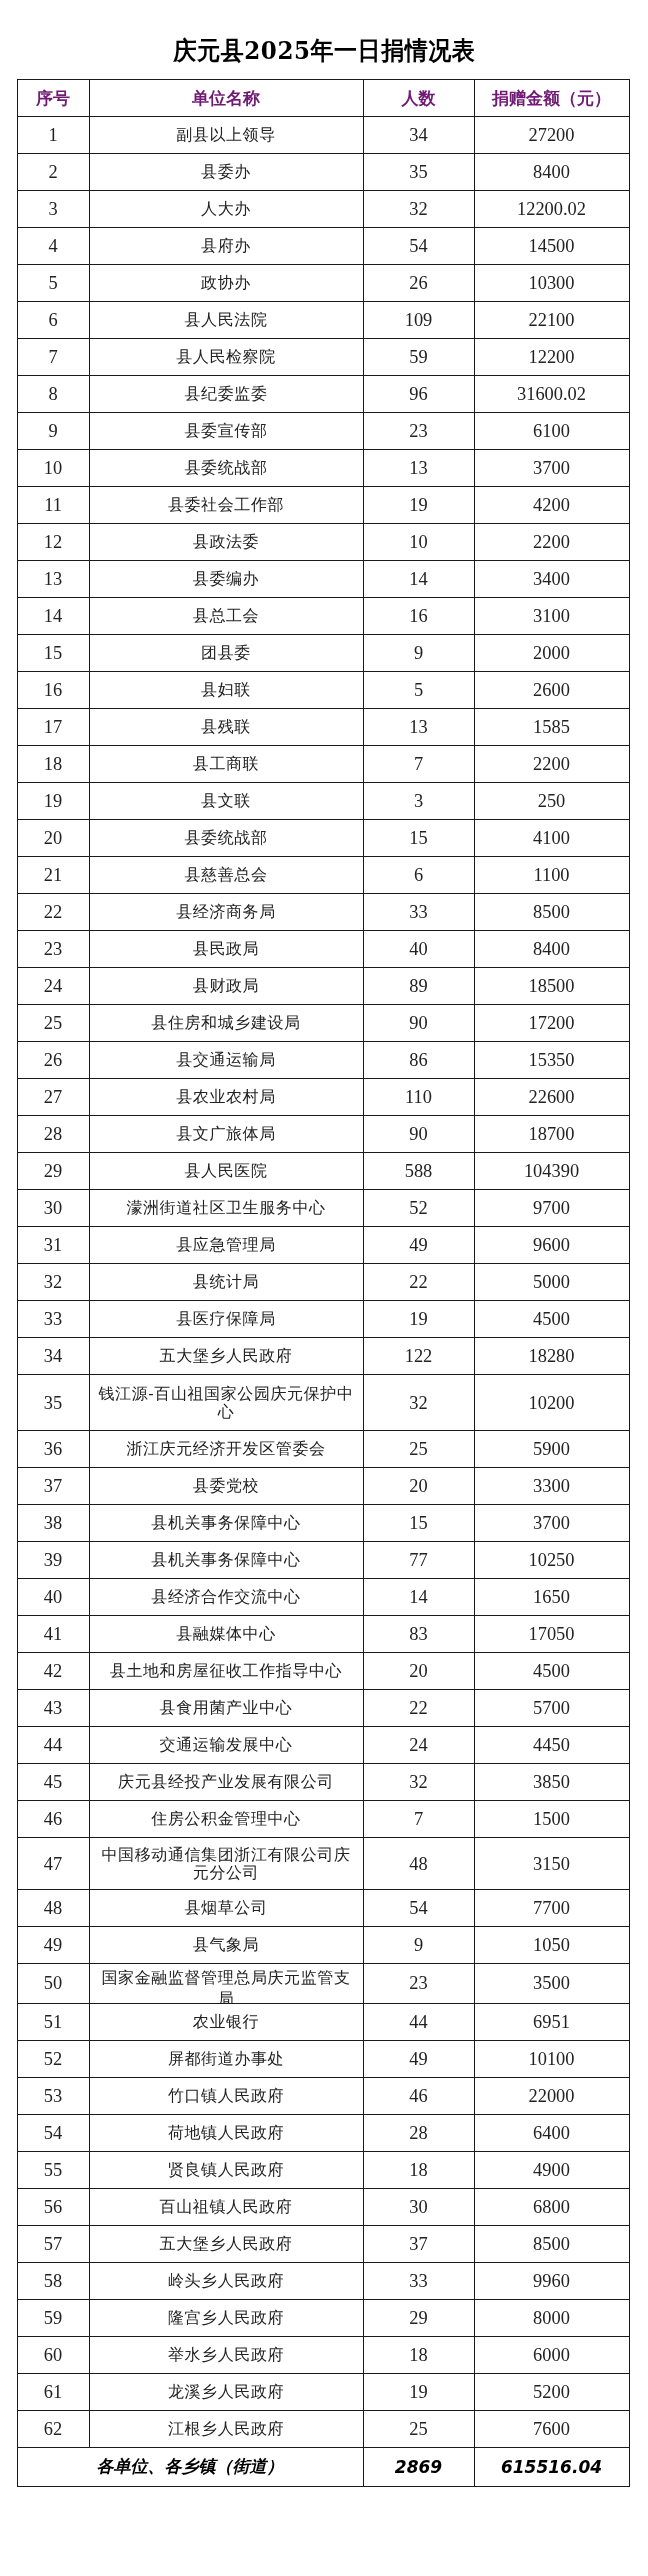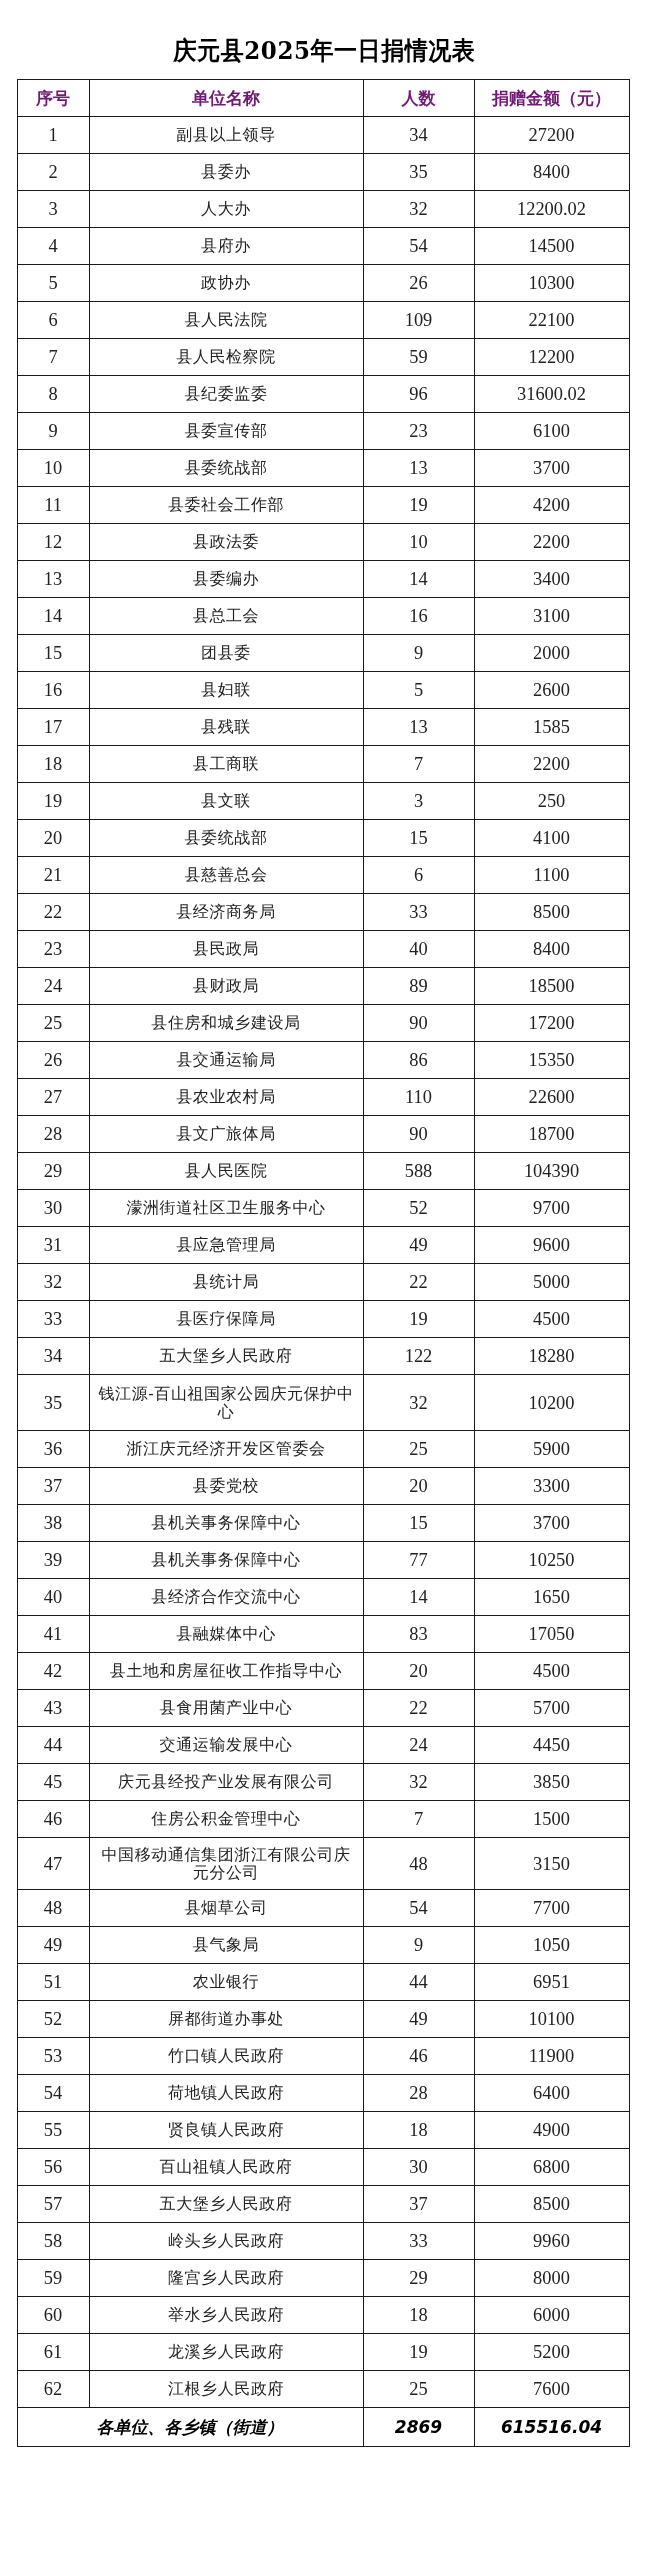--- a/index.html
+++ b/index.html
@@ -337,37 +337,45 @@
         <td class="name">县烟草公司</td>
         <td class="num">54</td>
         <td class="num">7700</td>
       </tr>
       <tr class="row">
         <td class="num">49</td>
         <td class="name">县气象局</td>
         <td class="num">9</td>
         <td class="num">1050</td>
       </tr>
+      <tr class="row clip50">
+        <td class="num">50</td>
+        <td class="name">
+          <div>国家金融监督管理总局庆元监管支局</div>
+        </td>
+        <td class="num">23</td>
+        <td class="num">3500</td>
+      </tr>
       <tr class="row">
         <td class="num">51</td>
         <td class="name">农业银行</td>
         <td class="num">44</td>
         <td class="num">6951</td>
       </tr>
       <tr class="row">
         <td class="num">52</td>
         <td class="name">屏都街道办事处</td>
         <td class="num">49</td>
         <td class="num">10100</td>
       </tr>
       <tr class="row">
         <td class="num">53</td>
         <td class="name">竹口镇人民政府</td>
         <td class="num">46</td>
-        <td class="num">11900</td>
+        <td class="num">22000</td>
       </tr>
       <tr class="row">
         <td class="num">54</td>
         <td class="name">荷地镇人民政府</td>
         <td class="num">28</td>
         <td class="num">6400</td>
       </tr>
       <tr class="row">
         <td class="num">55</td>
         <td class="name">贤良镇人民政府</td>

